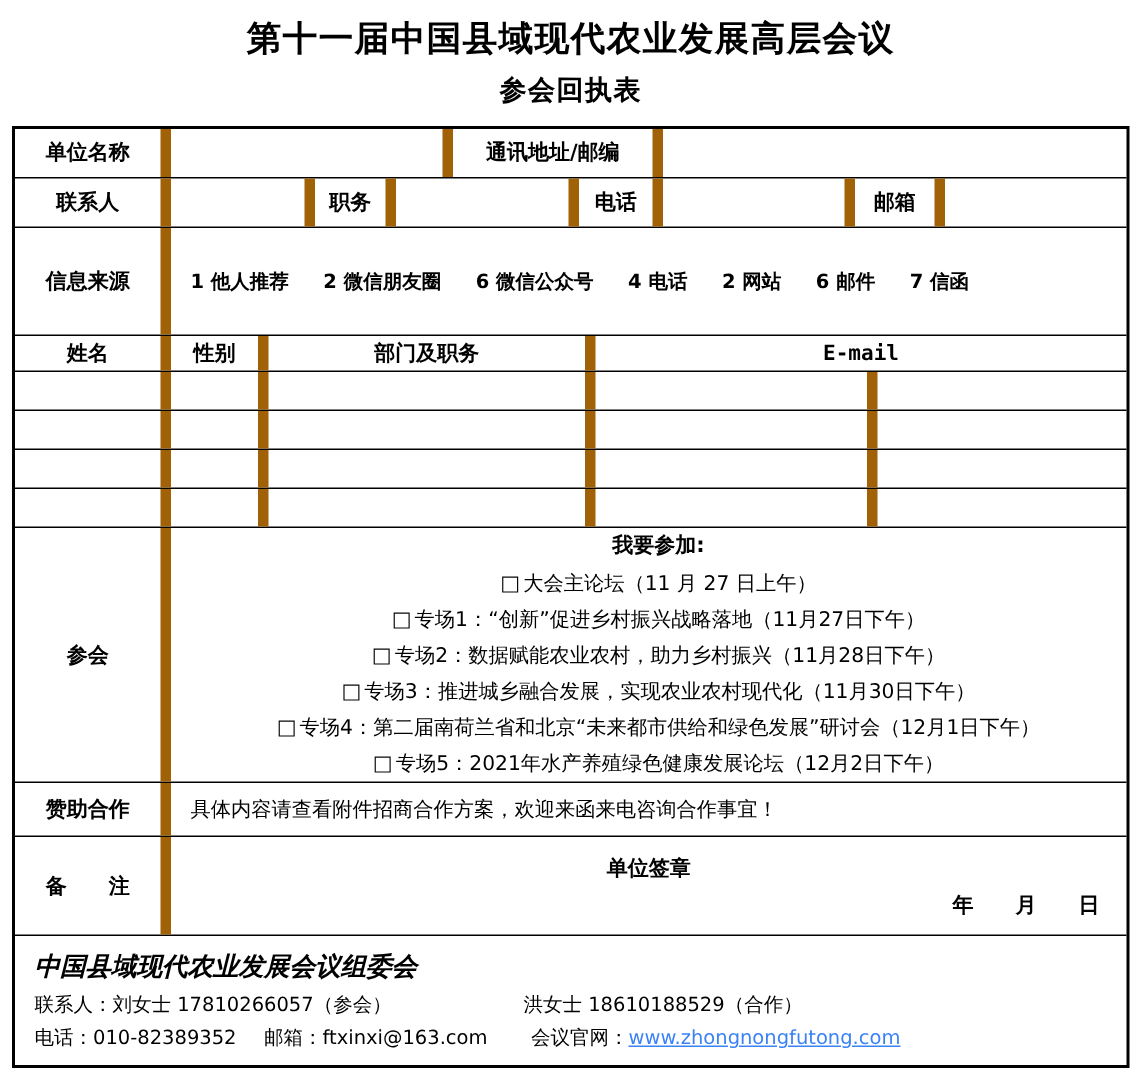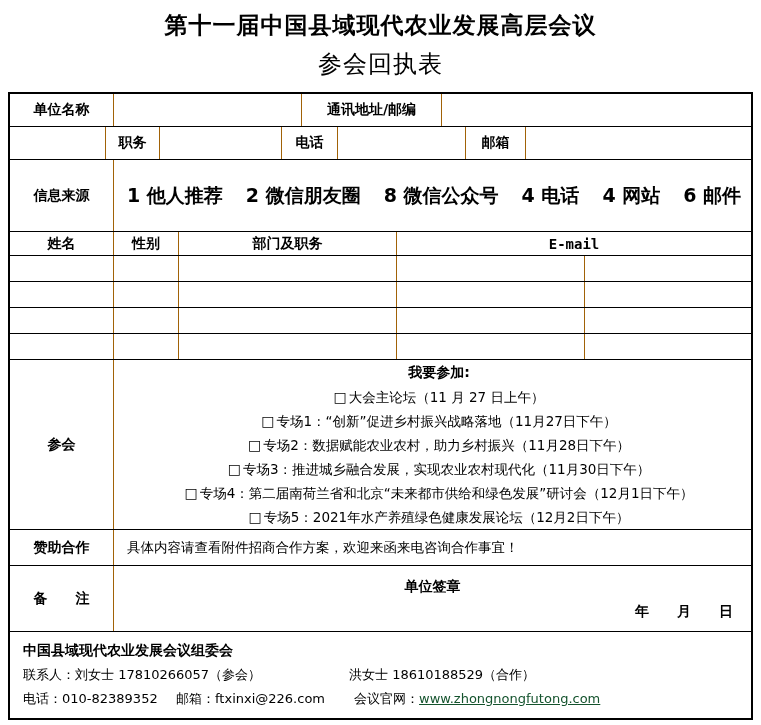--- a/index.html
+++ b/index.html
@@ -10,64 +10,64 @@
     color: #000;
     overflow: hidden;
   }
   .page { width: 761px; }
   .title {
     text-align: center; font-weight: bold;
     font-size: 23px; margin: 10px 0 7px;
     letter-spacing: 1px;
   }
   .subtitle {
-    text-align: center; font-weight: normal;
-    font-size: 24px; margin: 0 0 12px;
+    text-align: center; font-weight: bold;
+    font-size: 18px; margin: 0 0 12px;
     letter-spacing: 1px;
   }
   .ftable {
     width: 745px; margin: 0 auto;
     border: 2px solid #000;
   }
   .row { display: flex; border-bottom: 1px solid #000; }
   .row:last-child { border-bottom: 0; }
   .cell {
-    border-right: 1px solid #a16207;
+    border-right: 7px solid #a16207;
     display: flex; align-items: center;
     min-width: 0;
   }
   .cell:last-child { border-right: 0; }
   .lab { justify-content: center; font-weight: bold; font-size: 14px; }
   .fill { flex: 1 1 auto; }
   .h33 { height: 33px; } .h72 { height: 72px; } .h24 { height: 24px; }
   .h26 { height: 26px; } .h170 { height: 170px; } .h36 { height: 36px; text-align: right; }
   .h66 { height: 66px; } .h86 { height: 86px; }
   .src-content { flex-direction: column; align-items: stretch; justify-content: space-evenly; padding: 2px 0 2px 13px; }
-  .src-line { display: flex; gap: 23px; font-weight: bold; font-size: 19px; white-space: pre; }
+  .src-line { display: flex; gap: 23px; font-weight: bold; font-size: 13px; white-space: pre; }
   .mono { font-family: "DejaVu Sans Mono", "Liberation Mono", monospace; }
   .part-content {
     flex-direction: column; align-items: center; justify-content: center;
     padding-left: 13px; font-size: 13.5px;
   }
   .part-heading { font-weight: bold; line-height: 25px; font-size: 14px; }
   .opt { line-height: 24px; white-space: pre; display: flex; align-items: center; }
   .opt .box { font-size: 14px; margin-right: 2px; }
   .spon-content { padding-left: 13px; font-size: 13.5px; }
   .note-content { position: relative; }
   .stamp { position: absolute; top: 12px; left: 0; right: 0; text-align: center; font-weight: bold; font-size: 14px; }
   .dateline { position: absolute; bottom: 10px; right: 18px; font-weight: bold; font-size: 14px; white-space: pre; }
   .foot-content {
     flex-direction: column; align-items: stretch; justify-content: space-evenly;
     padding: 4px 13px; font-size: 13px;
   }
-  .foot-org { font-weight: bold; font-size: 14px; }
+  .foot-org { font-weight: bold; font-size: 17px; font-style: italic; }
   .fseg-l { display: inline-block; width: 326px; }
   .fseg-p { display: inline-block; width: 153px; }
   .fseg-e { display: inline-block; width: 178px; }
-  .link { color: #14532d; text-decoration: underline; cursor: pointer; }
+  .link { color: #3b82f6; text-decoration: underline; cursor: pointer; }
   .w104 { flex: 0 0 104px; } .w188 { flex: 0 0 188px; } .w140 { flex: 0 0 140px; }
   .w96 { flex: 0 0 96px; } .w54 { flex: 0 0 54px; } .w122 { flex: 0 0 122px; }
   .w56 { flex: 0 0 56px; } .w128 { flex: 0 0 128px; } .w60 { flex: 0 0 60px; }
   .w65 { flex: 0 0 65px; } .w218 { flex: 0 0 218px; } .w188b { flex: 0 0 188px; }
 </style>
 </head>
 <body>
 
 <div class="page">
   <div class="title">第十一届中国县域现代农业发展高层会议</div>
@@ -76,38 +76,39 @@
   <div class="ftable">
 
     <div class="row h33">
       <div class="cell lab w104">单位名称</div>
       <div class="cell w188"></div>
       <div class="cell lab w140">通讯地址/邮编</div>
       <div class="cell fill"></div>
     </div>
 
     <div class="row h33">
+      <div class="cell lab w104">联系人</div>
       <div class="cell w96"></div>
       <div class="cell lab w54">职务</div>
       <div class="cell w122"></div>
       <div class="cell lab w56">电话</div>
       <div class="cell w128"></div>
       <div class="cell lab w60">邮箱</div>
       <div class="cell fill"></div>
     </div>
 
     <div class="row h72">
       <div class="cell lab w104">信息来源</div>
       <div class="cell fill src-content">
         <div class="src-line">
           <span>1 他人推荐</span>
           <span>2 微信朋友圈</span>
-          <span>8 微信公众号</span>
+          <span>6 微信公众号</span>
           <span>4 电话</span>
-          <span>4 网站</span>
+          <span>2 网站</span>
           <span>6 邮件</span>
           <span>7 信函</span>
         </div>
       </div>
     </div>
 
     <div class="row h24">
       <div class="cell lab w104">姓名</div>
       <div class="cell lab w65">性别</div>
       <div class="cell lab w218">部门及职务</div>
@@ -181,19 +182,19 @@
       </div>
     </div>
 
     <div class="row h86">
       <div class="cell fill foot-content">
         <div class="foot-org">中国县域现代农业发展会议组委会</div>
         <div>
           <span class="fseg-l">联系人：刘女士 17810266057（参会）</span><span>洪女士 18610188529（合作）</span>
         </div>
         <div>
-          <span class="fseg-p">电话：010-82389352</span><span class="fseg-e">邮箱：ftxinxi@226.com</span><span>会议官网：</span><a class="link">www.zhongnongfutong.com</a>
+          <span class="fseg-p">电话：010-82389352</span><span class="fseg-e">邮箱：ftxinxi@163.com</span><span>会议官网：</span><a class="link">www.zhongnongfutong.com</a>
         </div>
       </div>
     </div>
 
   </div>
 </div>
 
 </body></html>

